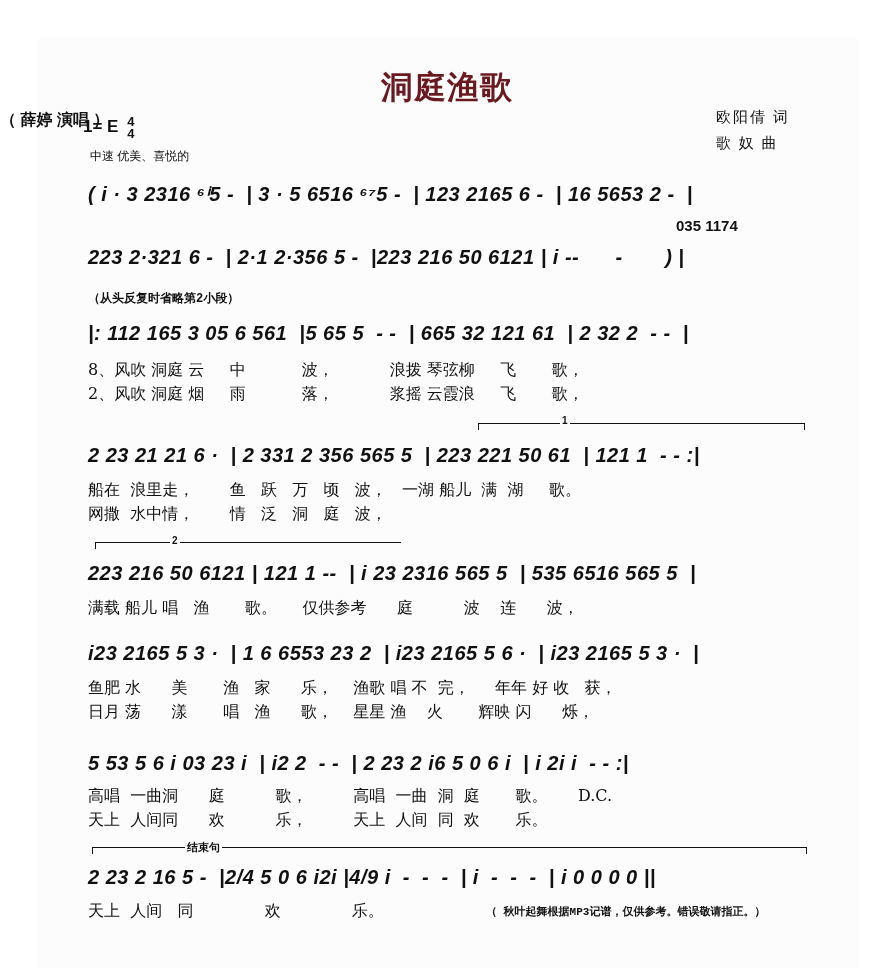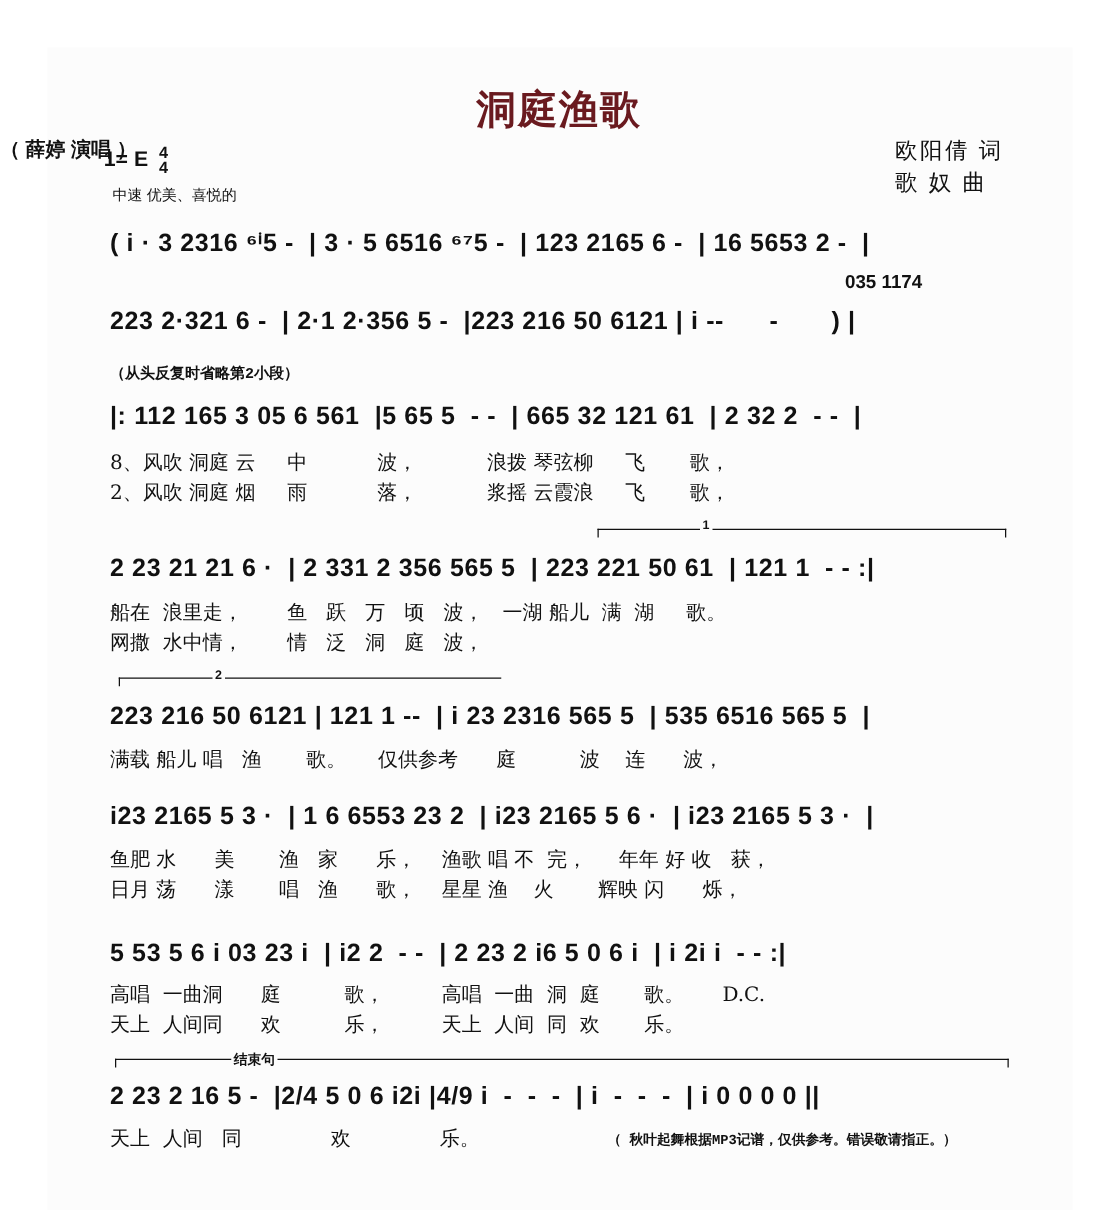--- a/index.html
+++ b/index.html
@@ -4,22 +4,22 @@
 <style>
   html,body{margin:0;padding:0;background:#ffffff;}
   body{width:894px;height:979px;position:relative;overflow:hidden;font-family:"Liberation Sans","DejaVu Sans",sans-serif;color:#111;}
   .paper{position:absolute;left:38px;top:38px;width:820px;height:930px;background:#fcfcfc;}
   .title{position:absolute;left:0;width:894px;top:66px;text-align:center;font-size:32px;font-weight:bold;color:#6a1a1f;letter-spacing:1px;}
   .singer{position:absolute;left:0;width:894px;top:110px;text-align:left;font-size:16px;font-weight:bold;}
   .key{position:absolute;left:83px;top:116px;font-size:17px;font-weight:bold;}
   .frac{display:inline-block;vertical-align:middle;text-align:center;font-size:13px;line-height:12px;margin-left:4px;}
   .frac span{display:block;}
   .tempo{position:absolute;left:90px;top:148px;font-size:12px;font-weight:normal;}
-  .credit{position:absolute;left:700px;font-size:18px;font-family:Liberation Sans, sans-serif;letter-spacing:2px;padding-left:16px;}
-  .row{position:absolute;left:88px;width:730px;font-weight:bold;font-size:20px;white-space:pre;letter-spacing:0.5px;font-family:"Liberation Sans",sans-serif;}
+  .credit{position:absolute;left:700px;font-size:15px;font-family:Liberation Serif, serif;letter-spacing:2px;padding-left:16px;}
+  .row{position:absolute;left:88px;width:730px;font-weight:bold;font-size:20px;white-space:pre;letter-spacing:0.5px;font-family:"Liberation Sans",sans-serif;font-style:italic;}
   .lyric{position:absolute;left:88px;font-size:16px;white-space:pre;font-family:"DejaVu Serif","Liberation Serif",serif;}
   .note-small{position:absolute;font-size:11px;font-weight:bold;}
   .volta{position:absolute;border-top:1px solid #111;height:6px;border-left:1px solid #111;}
   .volta.r{border-right:1px solid #111;}
   .volta-label{position:absolute;font-size:10px;font-weight:bold;background:#fcfcfc;padding:0 2px;}
   .comment{font-size:12px;font-weight:bold;font-family:Liberation Mono, monospace;}
 </style>
 </head>
 <body>
 

